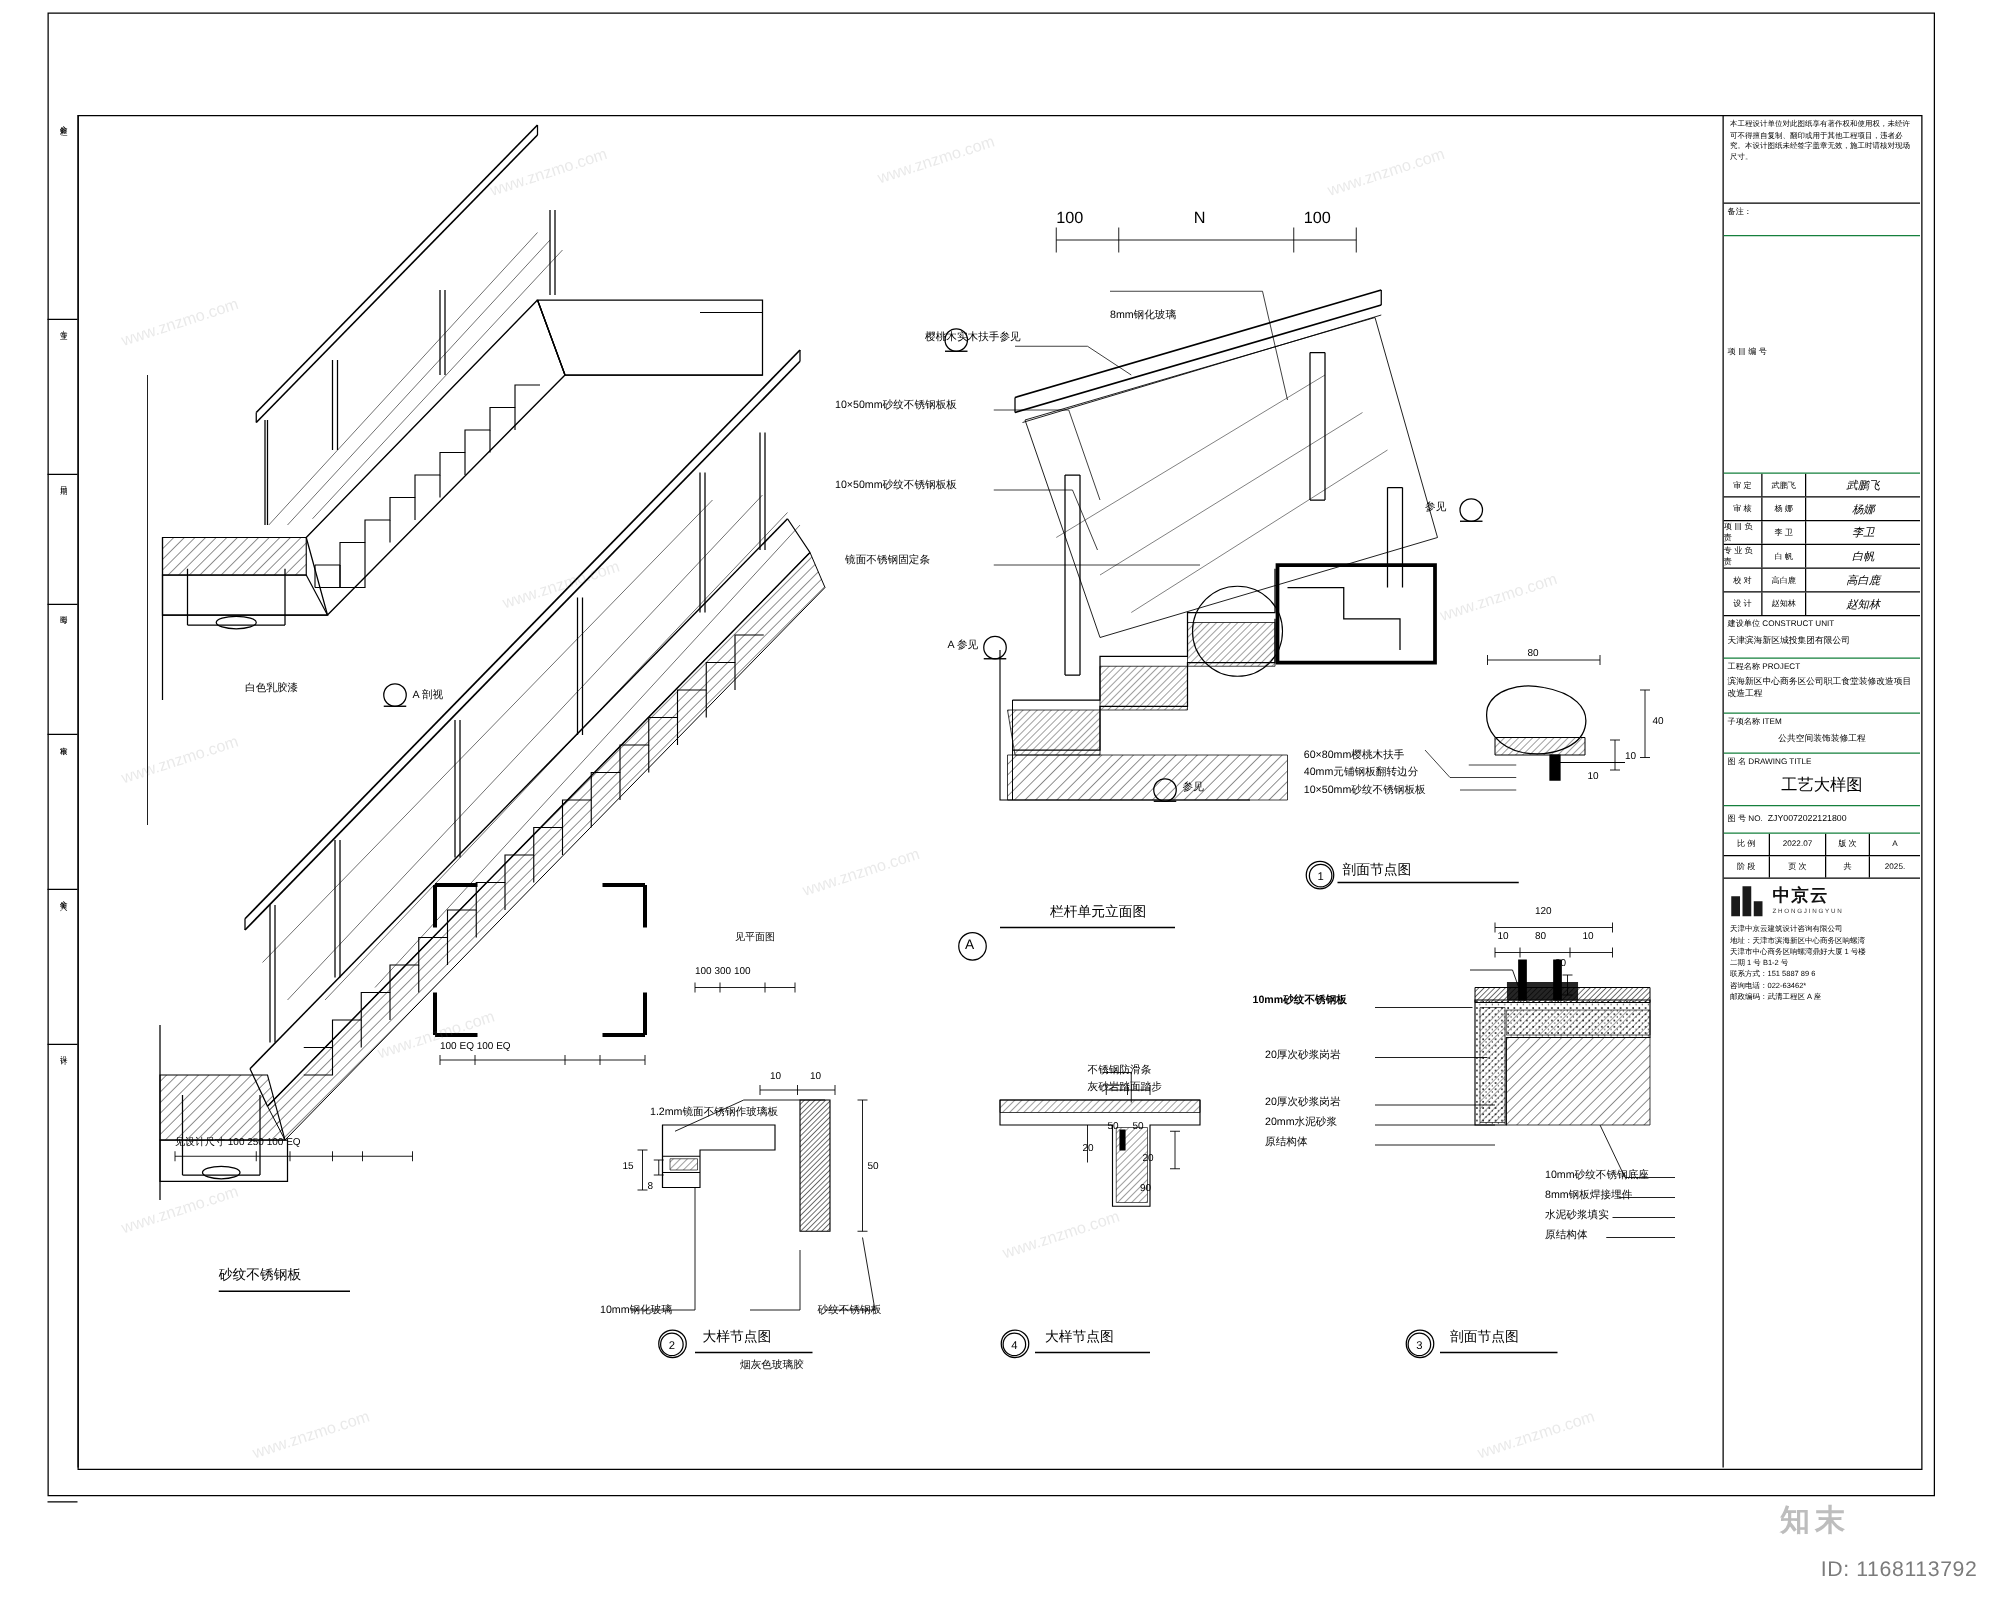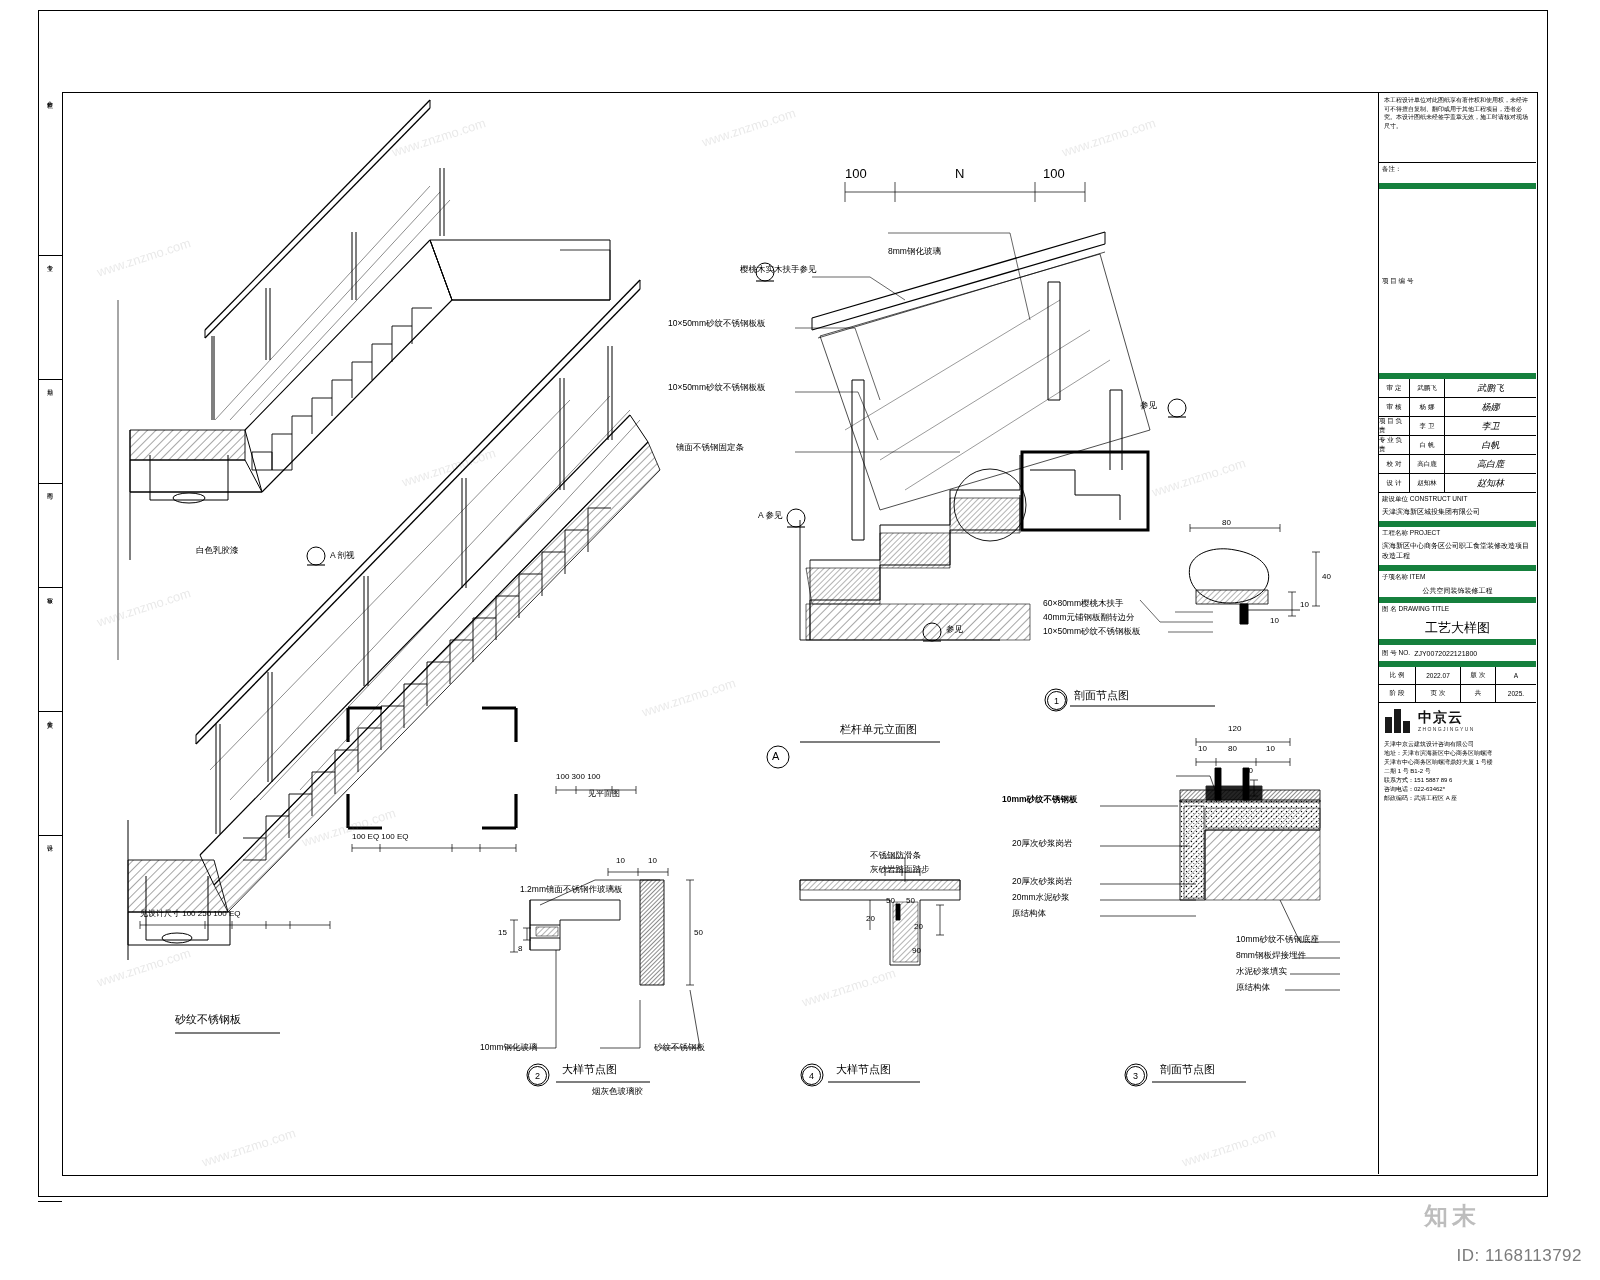--- a/index.html
+++ b/index.html
@@ -17,21 +17,21 @@
   .left-strip .cell{border-bottom:1px solid #000;width:100%;box-sizing:border-box;}
   .vtext{
     writing-mode:vertical-rl;
     text-orientation:upright;
     font-size:6px;line-height:8px;color:#000;
     letter-spacing:1px;
     white-space:nowrap;
     display:block;margin:4px auto;
   }
   .title-block{position:absolute;left:1378px;top:92px;width:158px;height:1082px;border-left:1.4px solid #000;box-sizing:border-box;}
-  .tb-row{border-bottom:6px solid #15803d;box-sizing:border-box;position:relative;font-size:7px;color:#000;padding:2px 3px;}
+  .tb-row{border-bottom:1px solid #15803d;box-sizing:border-box;position:relative;font-size:7px;color:#000;padding:2px 3px;}
   .tb-row .lbl{font-size:6.5px;}
   .tb-row .val{font-size:7px;}
   .tb-sig{display:flex;align-items:center;height:19px;border-bottom:1px solid #000;box-sizing:border-box;font-size:6.5px;}
   .tb-sig .c1{width:30px;border-right:1px solid #000;height:100%;display:flex;align-items:center;justify-content:center;}
   .tb-sig .c2{width:34px;border-right:1px solid #000;height:100%;display:flex;align-items:center;justify-content:center;}
   .tb-sig .c3{flex:1;height:100%;display:flex;align-items:center;justify-content:center;font-family:"Liberation Serif",serif;font-style:italic;font-size:9px;}
   .logo-wrap{display:flex;align-items:center;gap:5px;padding:4px 6px;}
   .logo-mark{width:28px;height:26px;position:relative;}
   .logo-mark i{position:absolute;bottom:0;background:#1a1a1a;display:block;}
   .logo-text{font-size:14px;font-weight:bold;letter-spacing:1px;color:#111;line-height:1.05;}
@@ -321,21 +321,21 @@
         <path d="M1340 990 L1285 990"></path>
       </g>
       <circle cx="1136" cy="1075" r="11"></circle>
       <path d="M1152 1082 L1246 1082" stroke-width="1.2"></path>
     </g>
   </svg>
 
   <div class="lead" style="left:196px;top:545px;">白色乳胶漆</div>
   <div class="lead" style="left:330px;top:550px;">A 剖视</div>
   <div class="dimtxt" style="left:556px;top:772px;">100 300 100</div>
-  <div class="dimtxt" style="left:588px;top:788px;">见平面图</div>
+  <div class="dimtxt" style="left:588px;top:744px;">见平面图</div>
   <div class="dimtxt" style="left:352px;top:832px;">100        EQ        100        EQ</div>
   <div class="dimtxt" style="left:140px;top:908px;">见设计尺寸    100  250  100       EQ</div>
   <div class="cap" style="left:175px;top:1012px;">砂纹不锈钢板</div>
 
   <div class="dimtxt" style="left:845px;top:166px;font-size:13px;">100</div>
   <div class="dimtxt" style="left:955px;top:166px;font-size:13px;">N</div>
   <div class="dimtxt" style="left:1043px;top:166px;font-size:13px;">100</div>
   <div class="lead" style="left:888px;top:246px;">8mm钢化玻璃</div>
   <div class="lead" style="left:740px;top:264px;">樱桃木实木扶手参见</div>
   <div class="lead" style="left:668px;top:318px;">10×50mm砂纹不锈钢板板</div>

